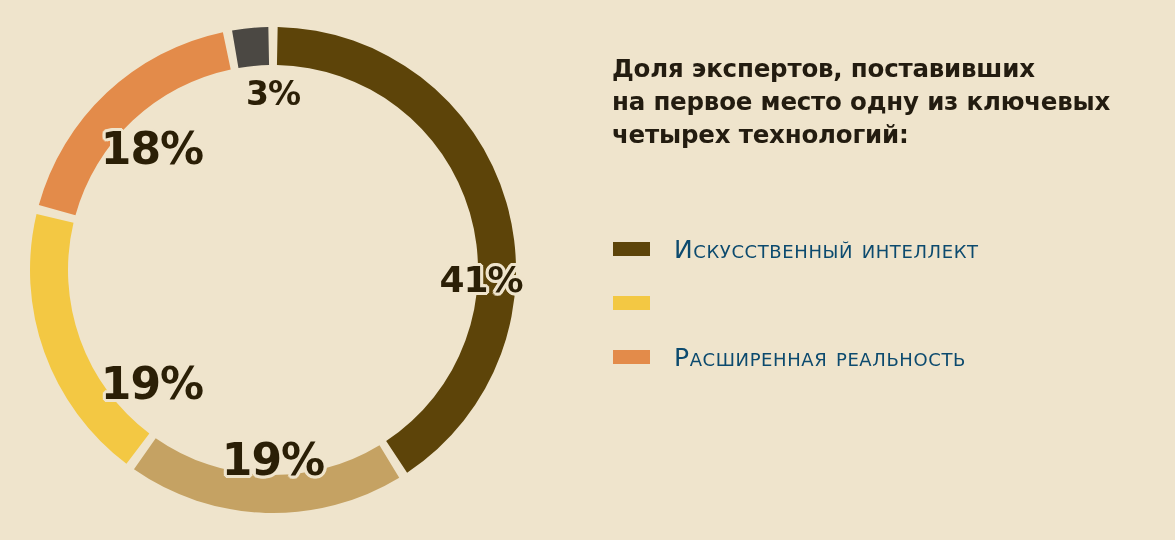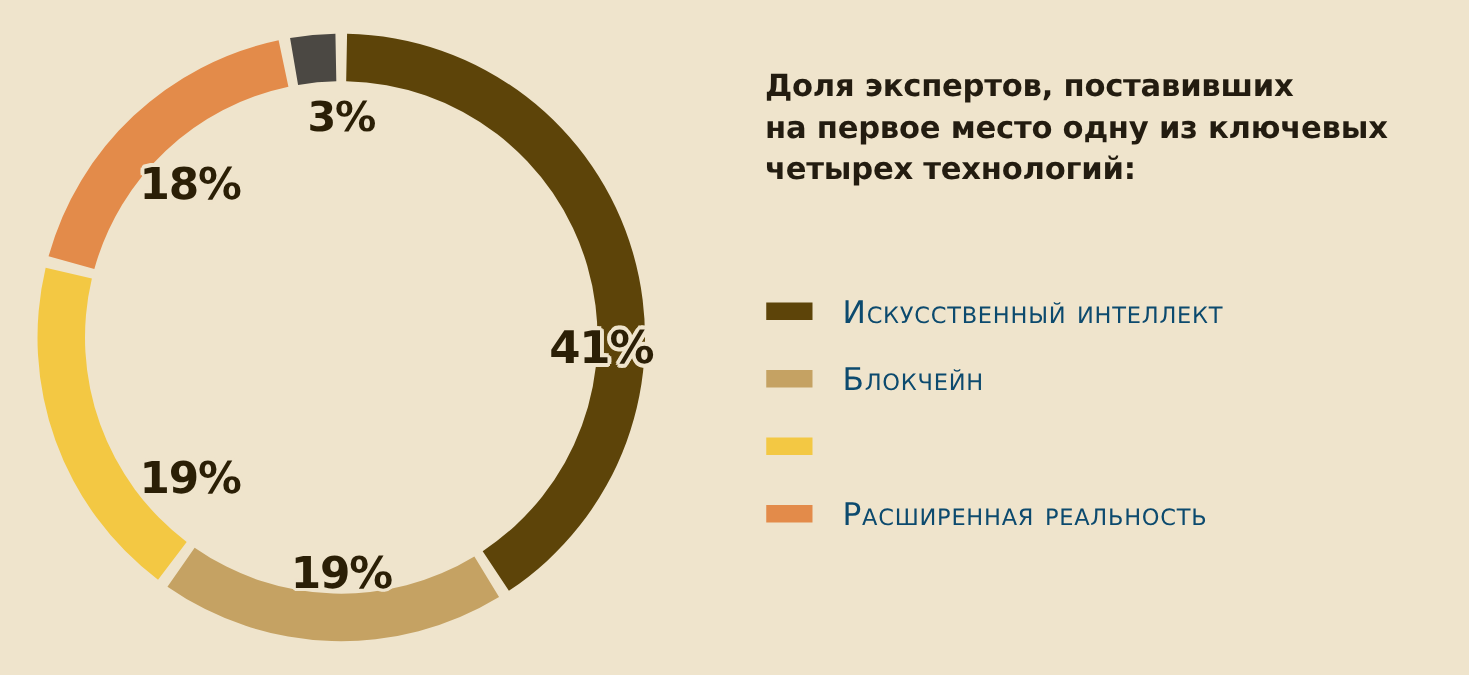--- a/index.html
+++ b/index.html
@@ -32,21 +32,21 @@
   #donut-svg {
     position: absolute;
     left: 0;
     top: 0;
   }
 
   .slice-label {
     position: absolute;
     font-family: "DejaVu Sans", sans-serif;
     font-weight: 700;
-    font-size: 35px;
+    font-size: 44px;
     letter-spacing: -1px;
     color: #2b1f06;
     white-space: nowrap;
     transform: translate(-50%, -50%);
     text-shadow:
        2px  0px 0 #efe4cc,  -2px  0px 0 #efe4cc,
        0px  2px 0 #efe4cc,   0px -2px 0 #efe4cc,
        2px  2px 0 #efe4cc,  -2px  2px 0 #efe4cc,
        2px -2px 0 #efe4cc,  -2px -2px 0 #efe4cc,
        3px  1px 0 #efe4cc,  -3px  1px 0 #efe4cc,
@@ -136,24 +136,20 @@
       <span>на первое место одну из ключевых</span><br>
       <span>четырех технологий:</span>
     </div>
 
     <div id="legend">
         <div class="legend-row">
           <span class="legend-swatch" style="background: rgb(93, 68, 9);"></span>
           <span class="legend-label">Искусственный интеллект</span>
         </div>
         <div class="legend-row">
-          <span class="legend-swatch" style="background: rgb(197, 162, 99);"></span>
-          <span class="legend-label">Блокчейн</span>
-        </div>
-        <div class="legend-row">
           <span class="legend-swatch" style="background: rgb(243, 200, 67);"></span>
         </div>
         <div class="legend-row">
           <span class="legend-swatch" style="background: rgb(227, 139, 74);"></span>
           <span class="legend-label">Расширенная реальность</span>
         </div>
       </div>
 
   </div>
 </div>

